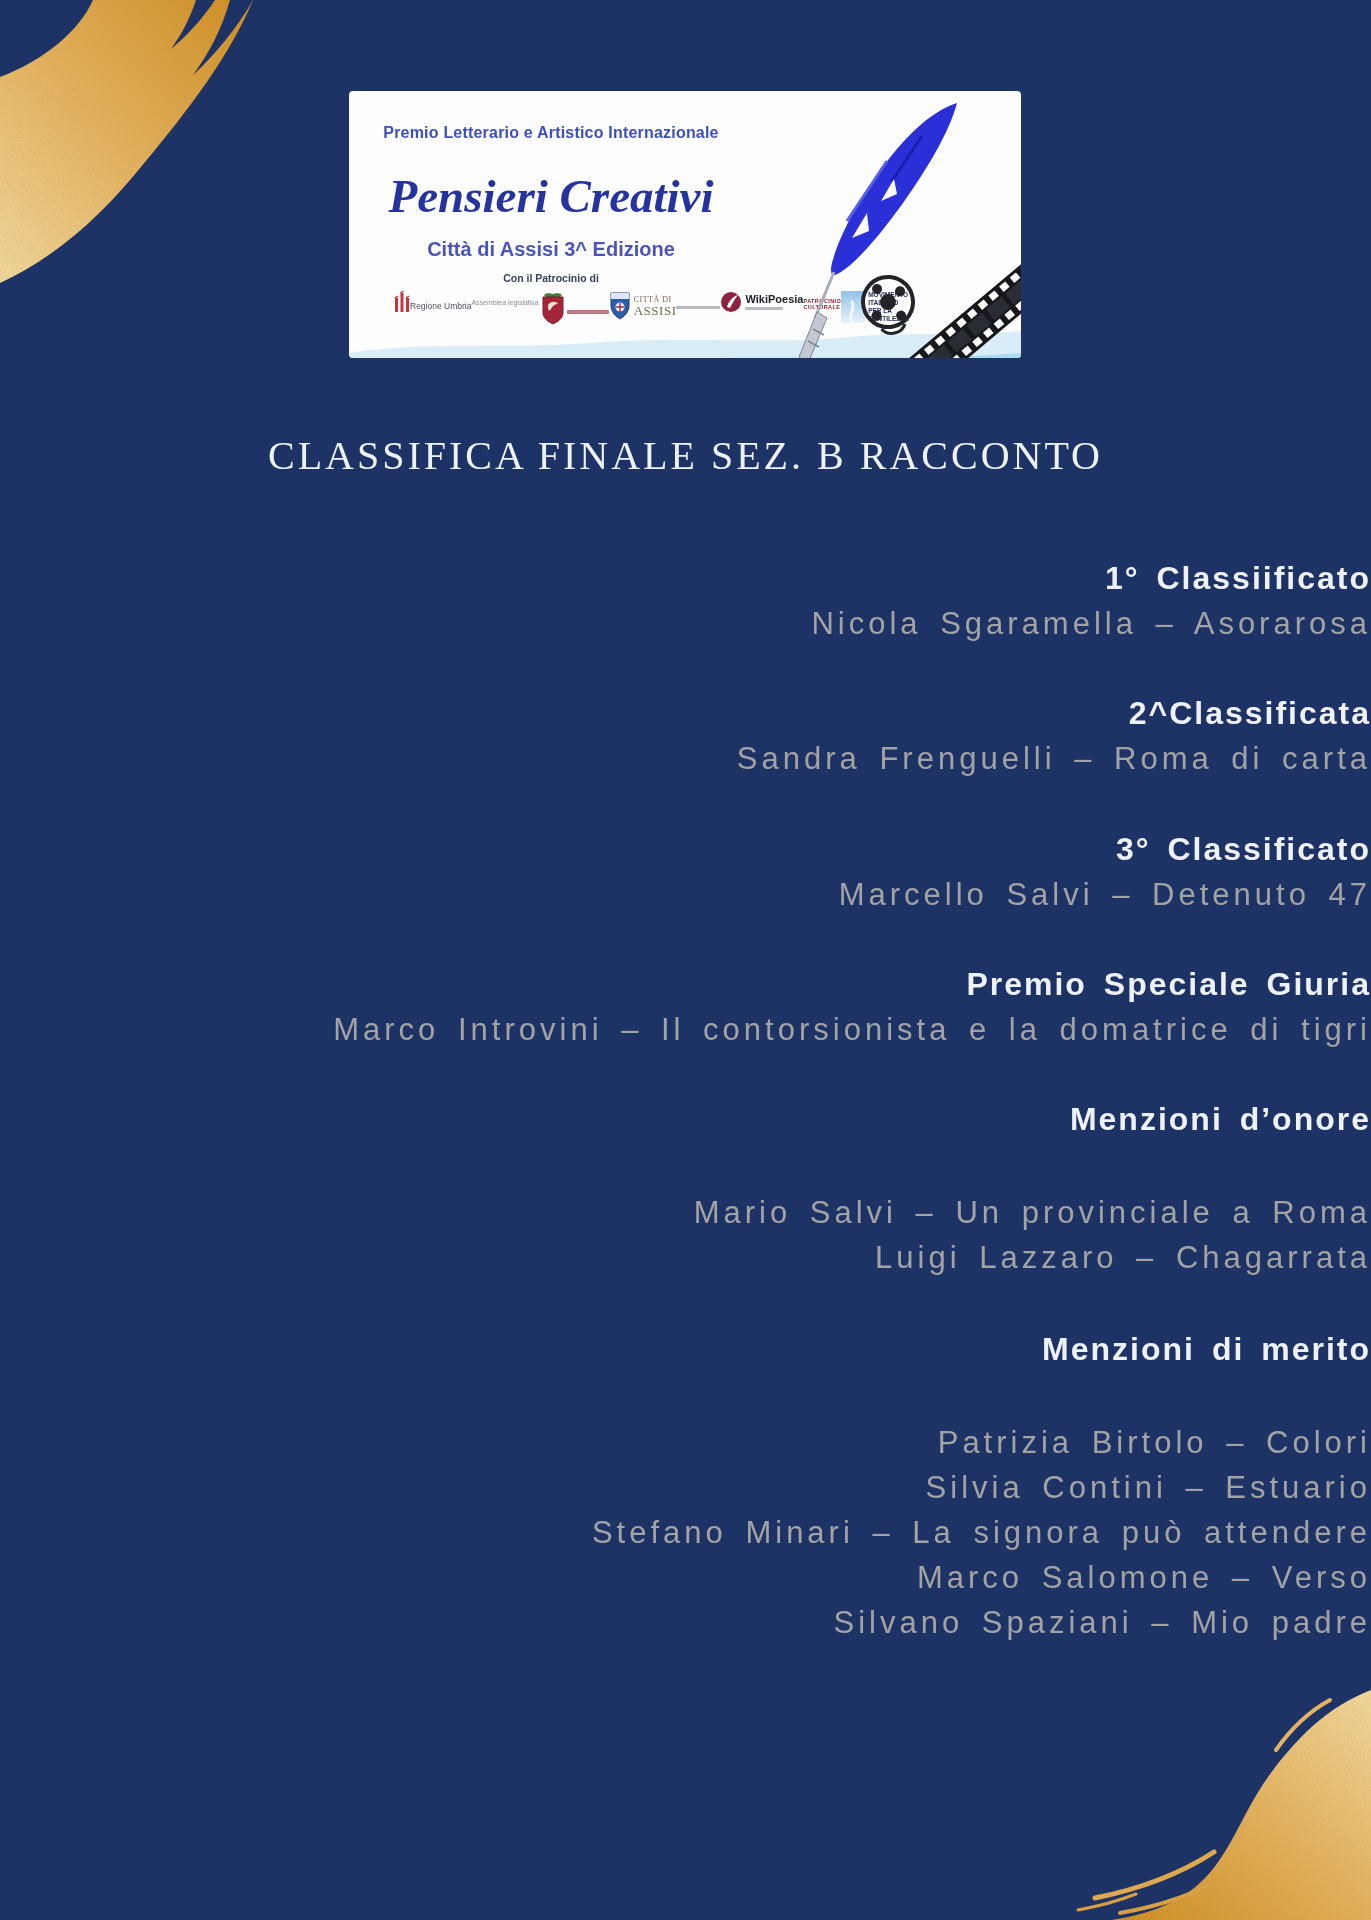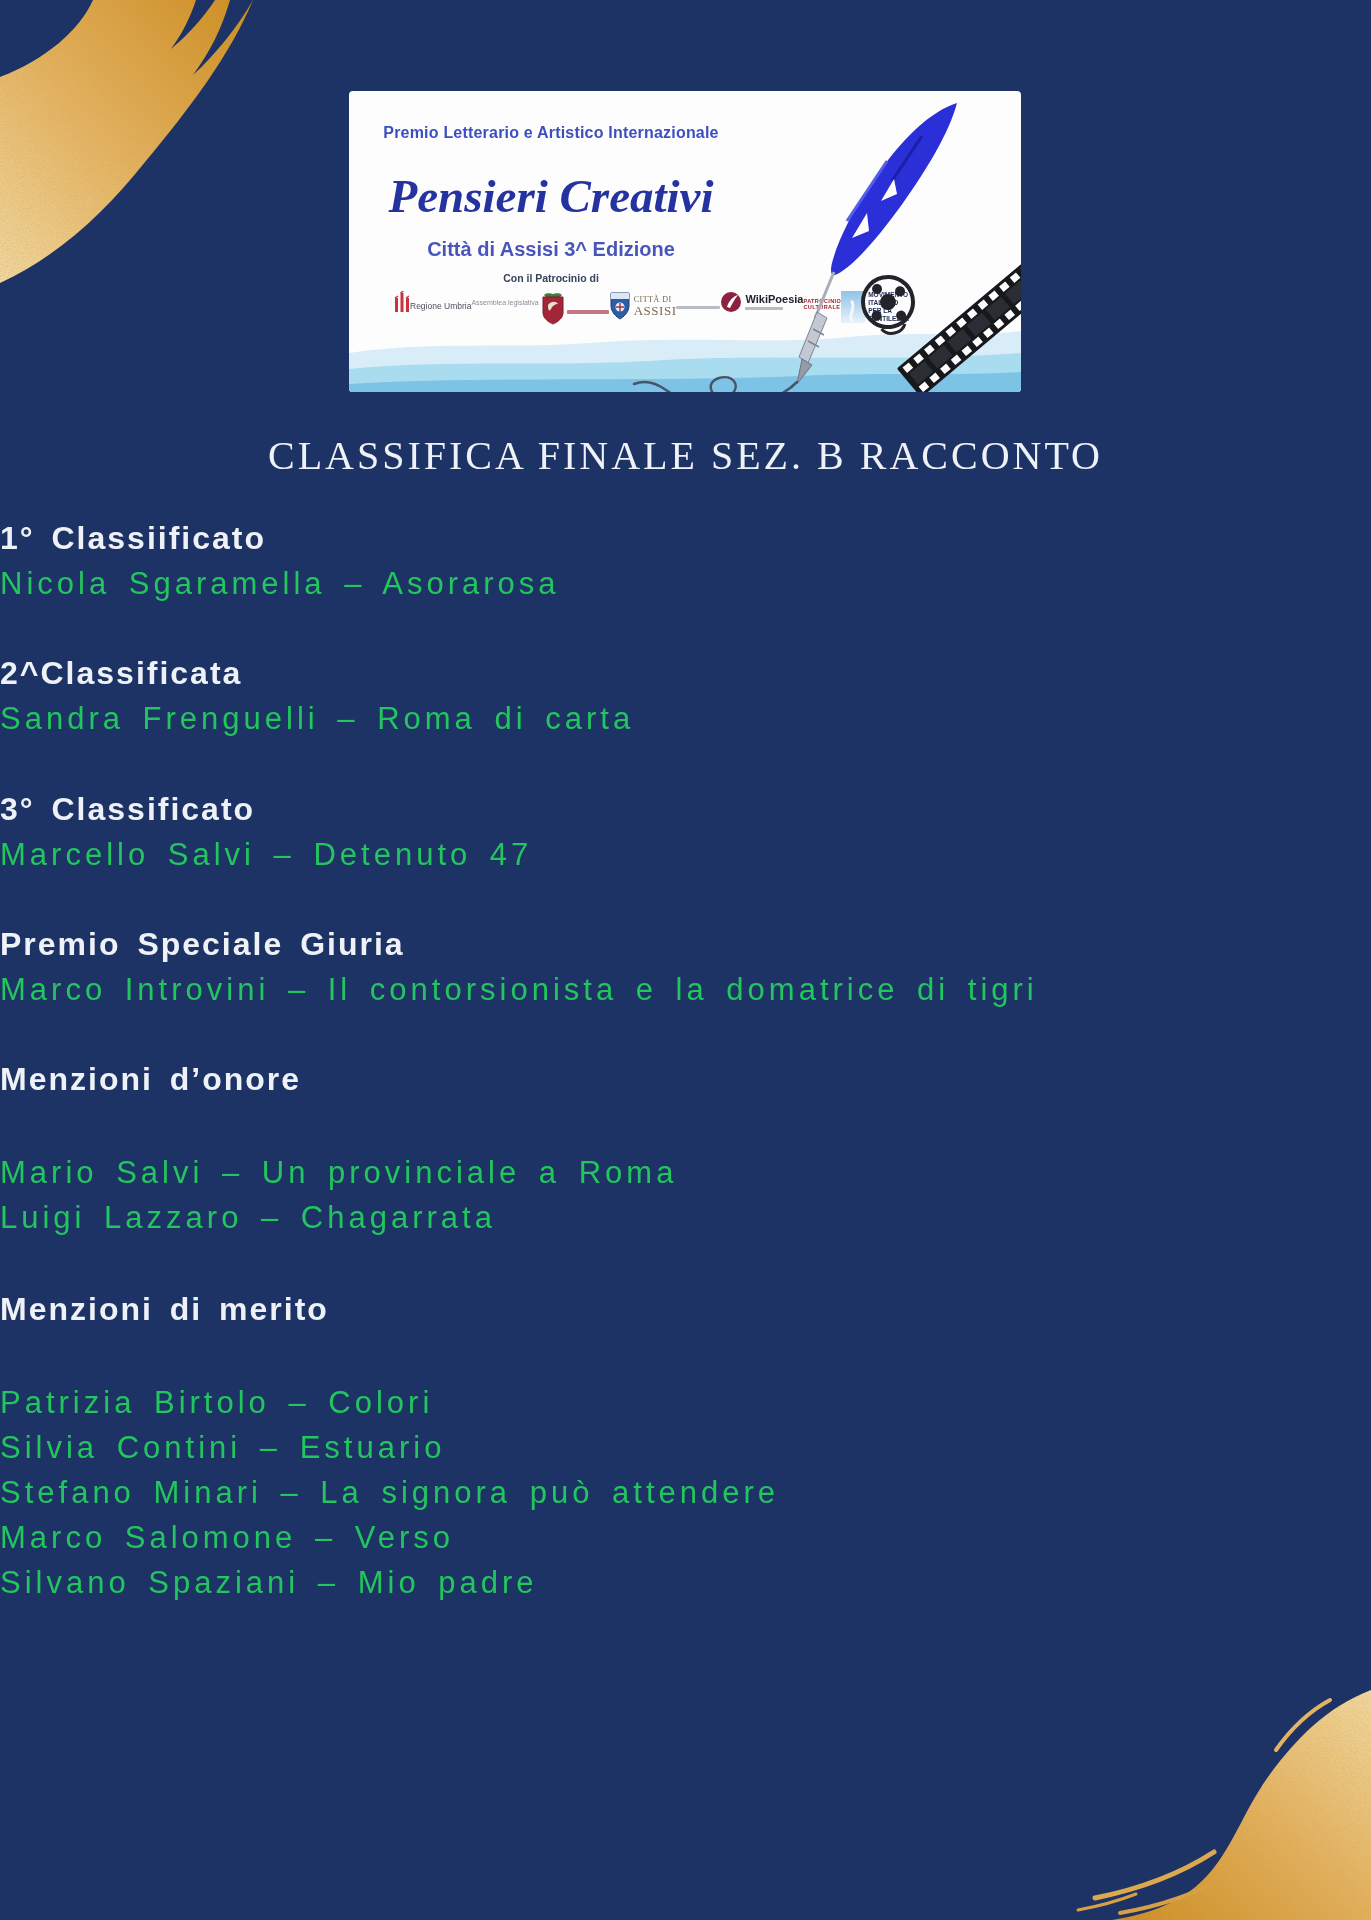--- a/index.html
+++ b/index.html
@@ -4,21 +4,21 @@
 <style>
   html,body{margin:0;padding:0;}
   body{width:1371px;height:1920px;font-family:"Liberation Sans",sans-serif;}
   .poster{position:relative;width:1371px;height:1920px;background:#1e3365;overflow:hidden;}
 
   
   .gold-tl{position:absolute;left:0;top:0;width:300px;height:340px;}
   .gold-br{position:absolute;left:1000px;top:1600px;width:371px;height:320px;}
 
   
-  .header-card{position:absolute;left:349px;top:91px;width:672px;height:301px;background:#fdfdfd;border-radius:4px;overflow:hidden;}
+  .header-card{position:absolute;left:349px;top:91px;width:672px;height:267px;background:#fdfdfd;border-radius:4px;overflow:hidden;}
   .hc-text{position:absolute;left:6px;top:33px;width:392px;text-align:center;}
   .premio{font-size:16px;font-weight:700;color:#3c4fc1;letter-spacing:.2px;}
   .brand{margin-top:27px;font-family:"Liberation Serif",serif;font-style:italic;font-weight:700;font-size:47px;color:#2433a0;}
   .edition{margin-top:15px;font-size:20px;font-weight:700;color:#4a55bb;}
   .patrocinio{margin-top:11px;font-size:10.5px;font-weight:700;color:#38425c;}
 
   .logos{position:absolute;left:45px;top:200px;width:352px;display:flex;justify-content:space-between;align-items:flex-start;}
   .logo{display:flex;flex-direction:row;align-items:center;}
   .logo-row{display:flex;align-items:center;gap:3px;}
   .lg-t1{font-size:8.5px;color:#4a4f5a;margin-top:8px;white-space:nowrap;}
@@ -31,23 +31,23 @@
   .wiki-txt{font-weight:700;font-size:11px;color:#20222e;line-height:1;}
   .wiki-cap{font-size:5.5px;font-weight:700;color:#a02030;letter-spacing:.4px;margin-top:3px;}
   .mov-txt{font-size:6.5px;font-weight:700;color:#1d2a56;line-height:1.25;text-align:left;}
 
   .wave,.quillart{position:absolute;left:0;top:0;width:672px;height:301px;pointer-events:none;}
 
   
   .main-title{position:absolute;left:0;top:430px;width:100%;margin:0;text-align:center;
     font-family:"Liberation Serif",serif;font-weight:400;font-size:40px;letter-spacing:3px;
     color:#eef1f6;line-height:52px;}
-  .award{position:absolute;left:0;width:100%;text-align:left;color:#eef1f6;}
+  .award{position:absolute;left:0;width:100%;text-align:right;color:#eef1f6;margin-top:40px;}
   .award-heading{margin:0;font-size:32px;font-weight:700;letter-spacing:2px;word-spacing:6px;line-height:46px;}
-  .award-entry{font-size:31px;font-weight:300;letter-spacing:4px;word-spacing:6px;line-height:45px;color:#22c55e;}
+  .award-entry{font-size:31px;font-weight:300;letter-spacing:4px;word-spacing:6px;line-height:45px;color:#a3a3a3;}
   .s1{top:515px;} .s2{top:650px;} .s3{top:786px;} .s4{top:921px;} .s5{top:1056px;} .s6{top:1286px;}
   .gapped .award-entries{margin-top:48px;}
 </style>
 </head>
 <body>
 
 <div class="poster">
 
   <svg class="gold-tl" viewBox="0 0 300 340">
     <defs>

